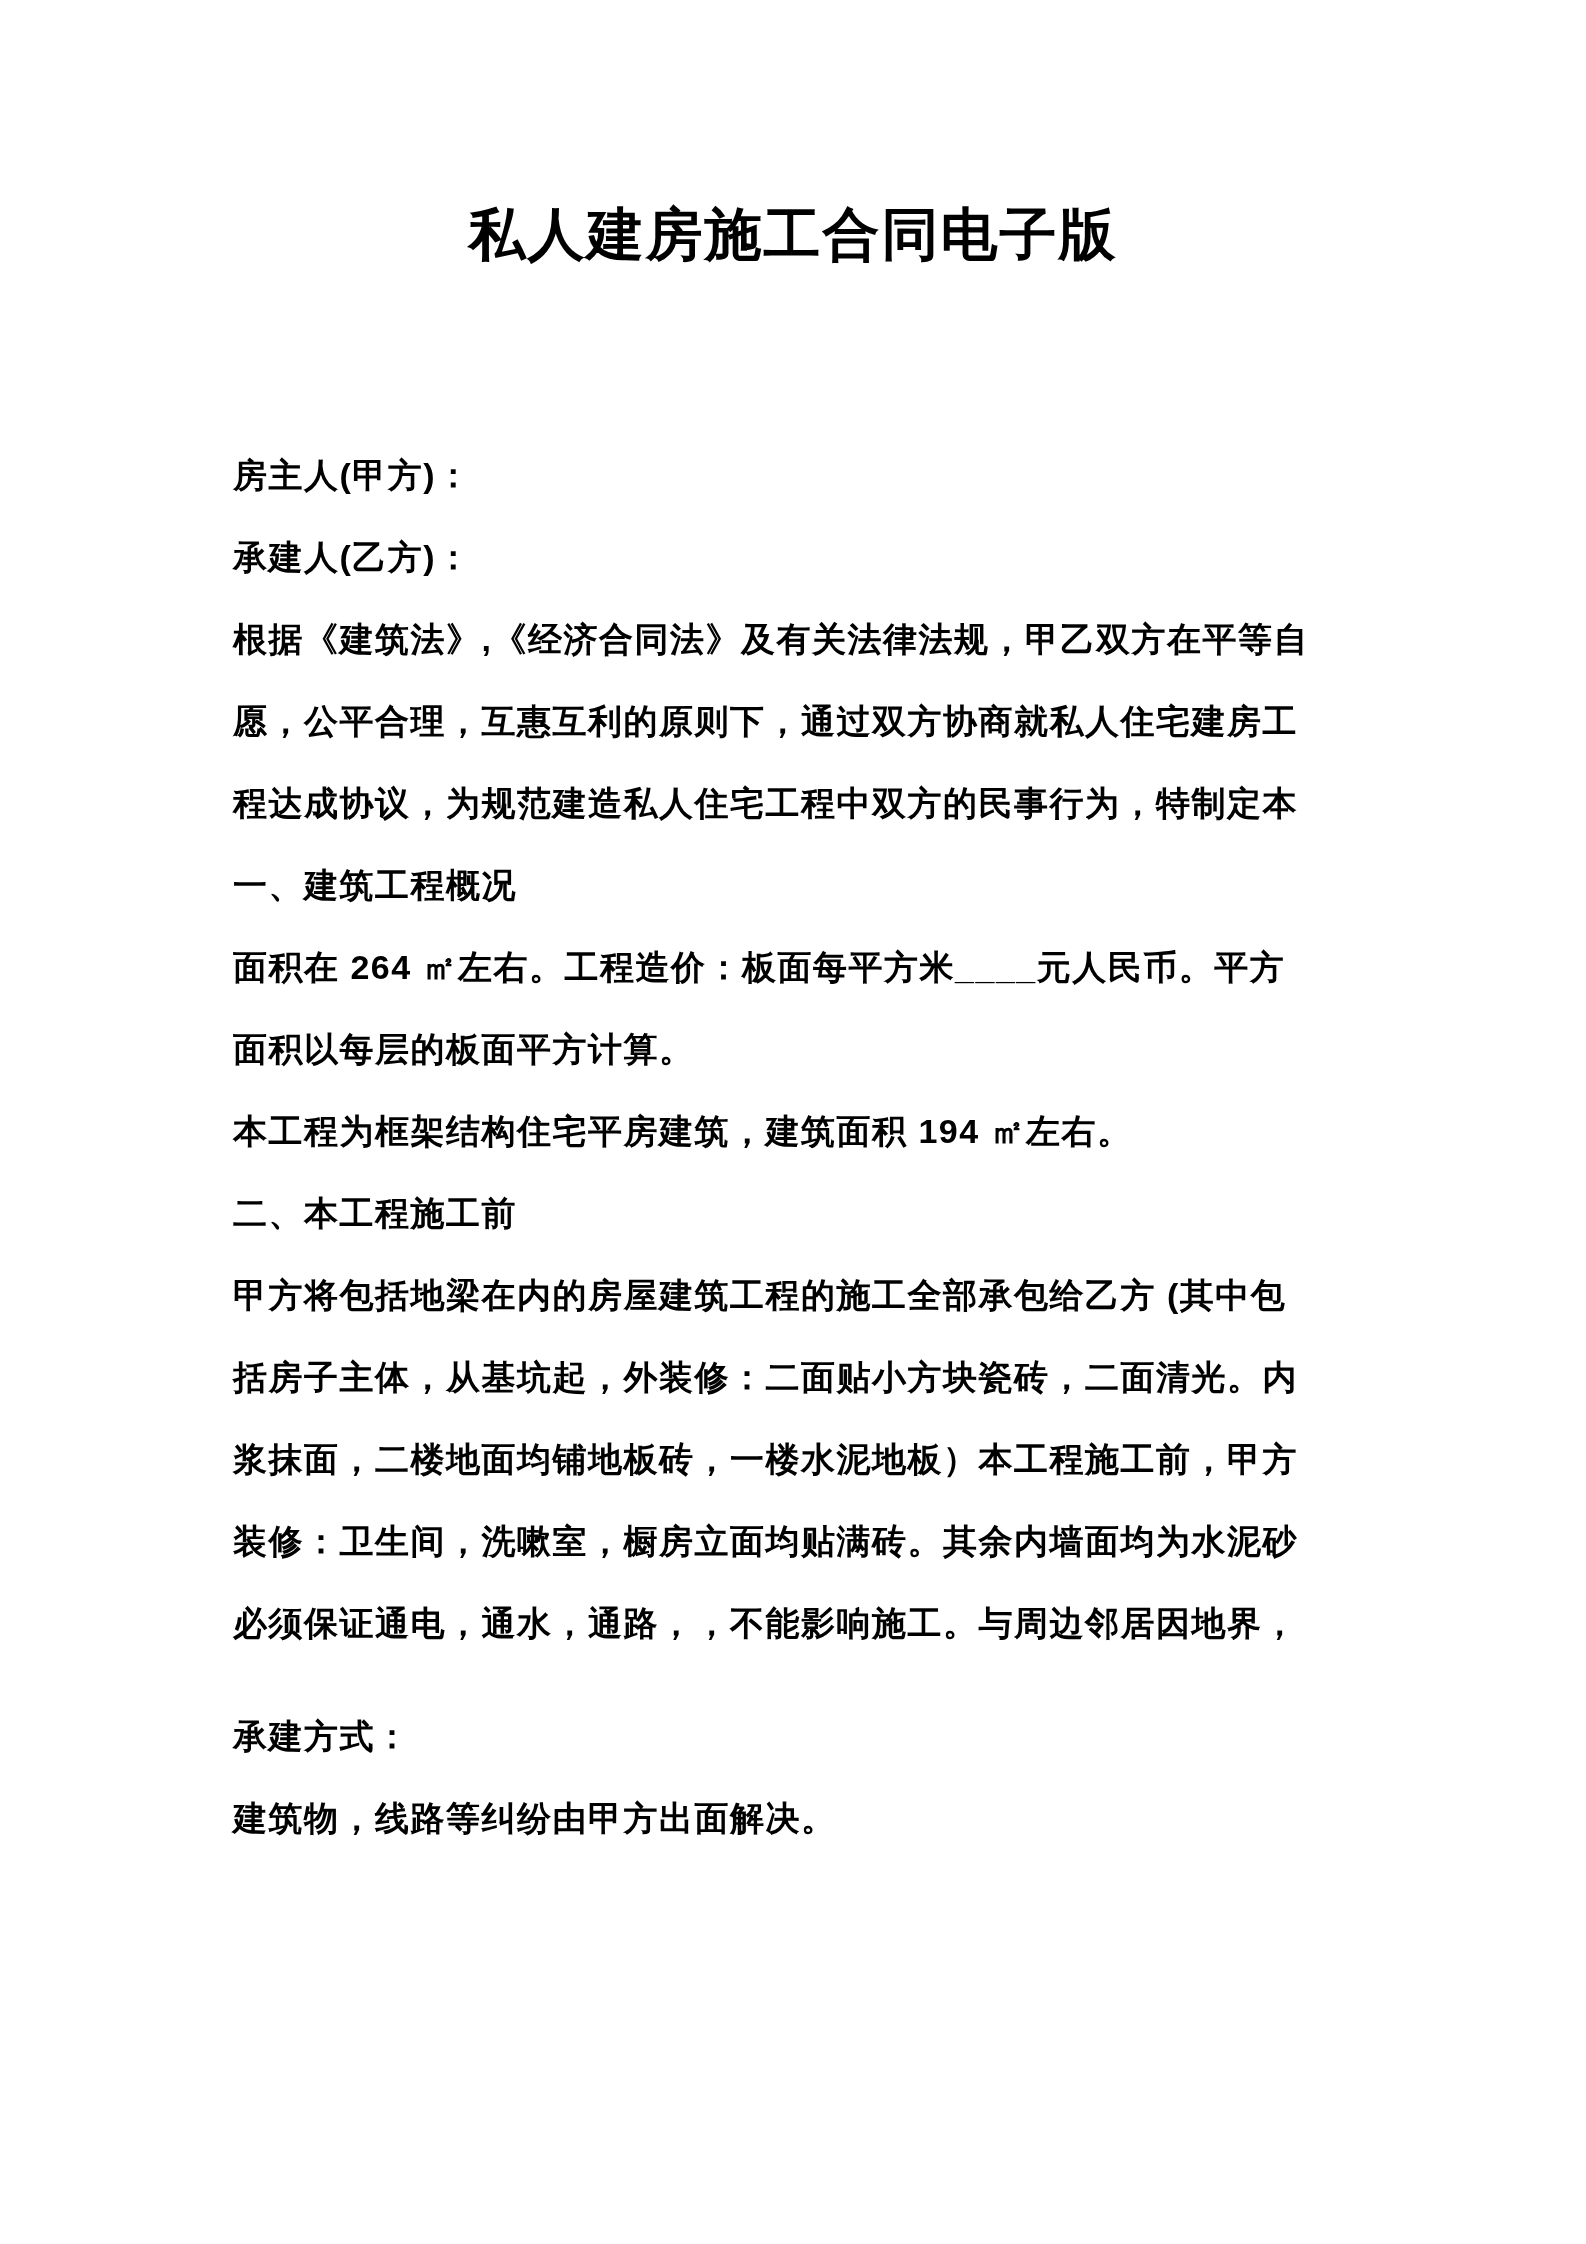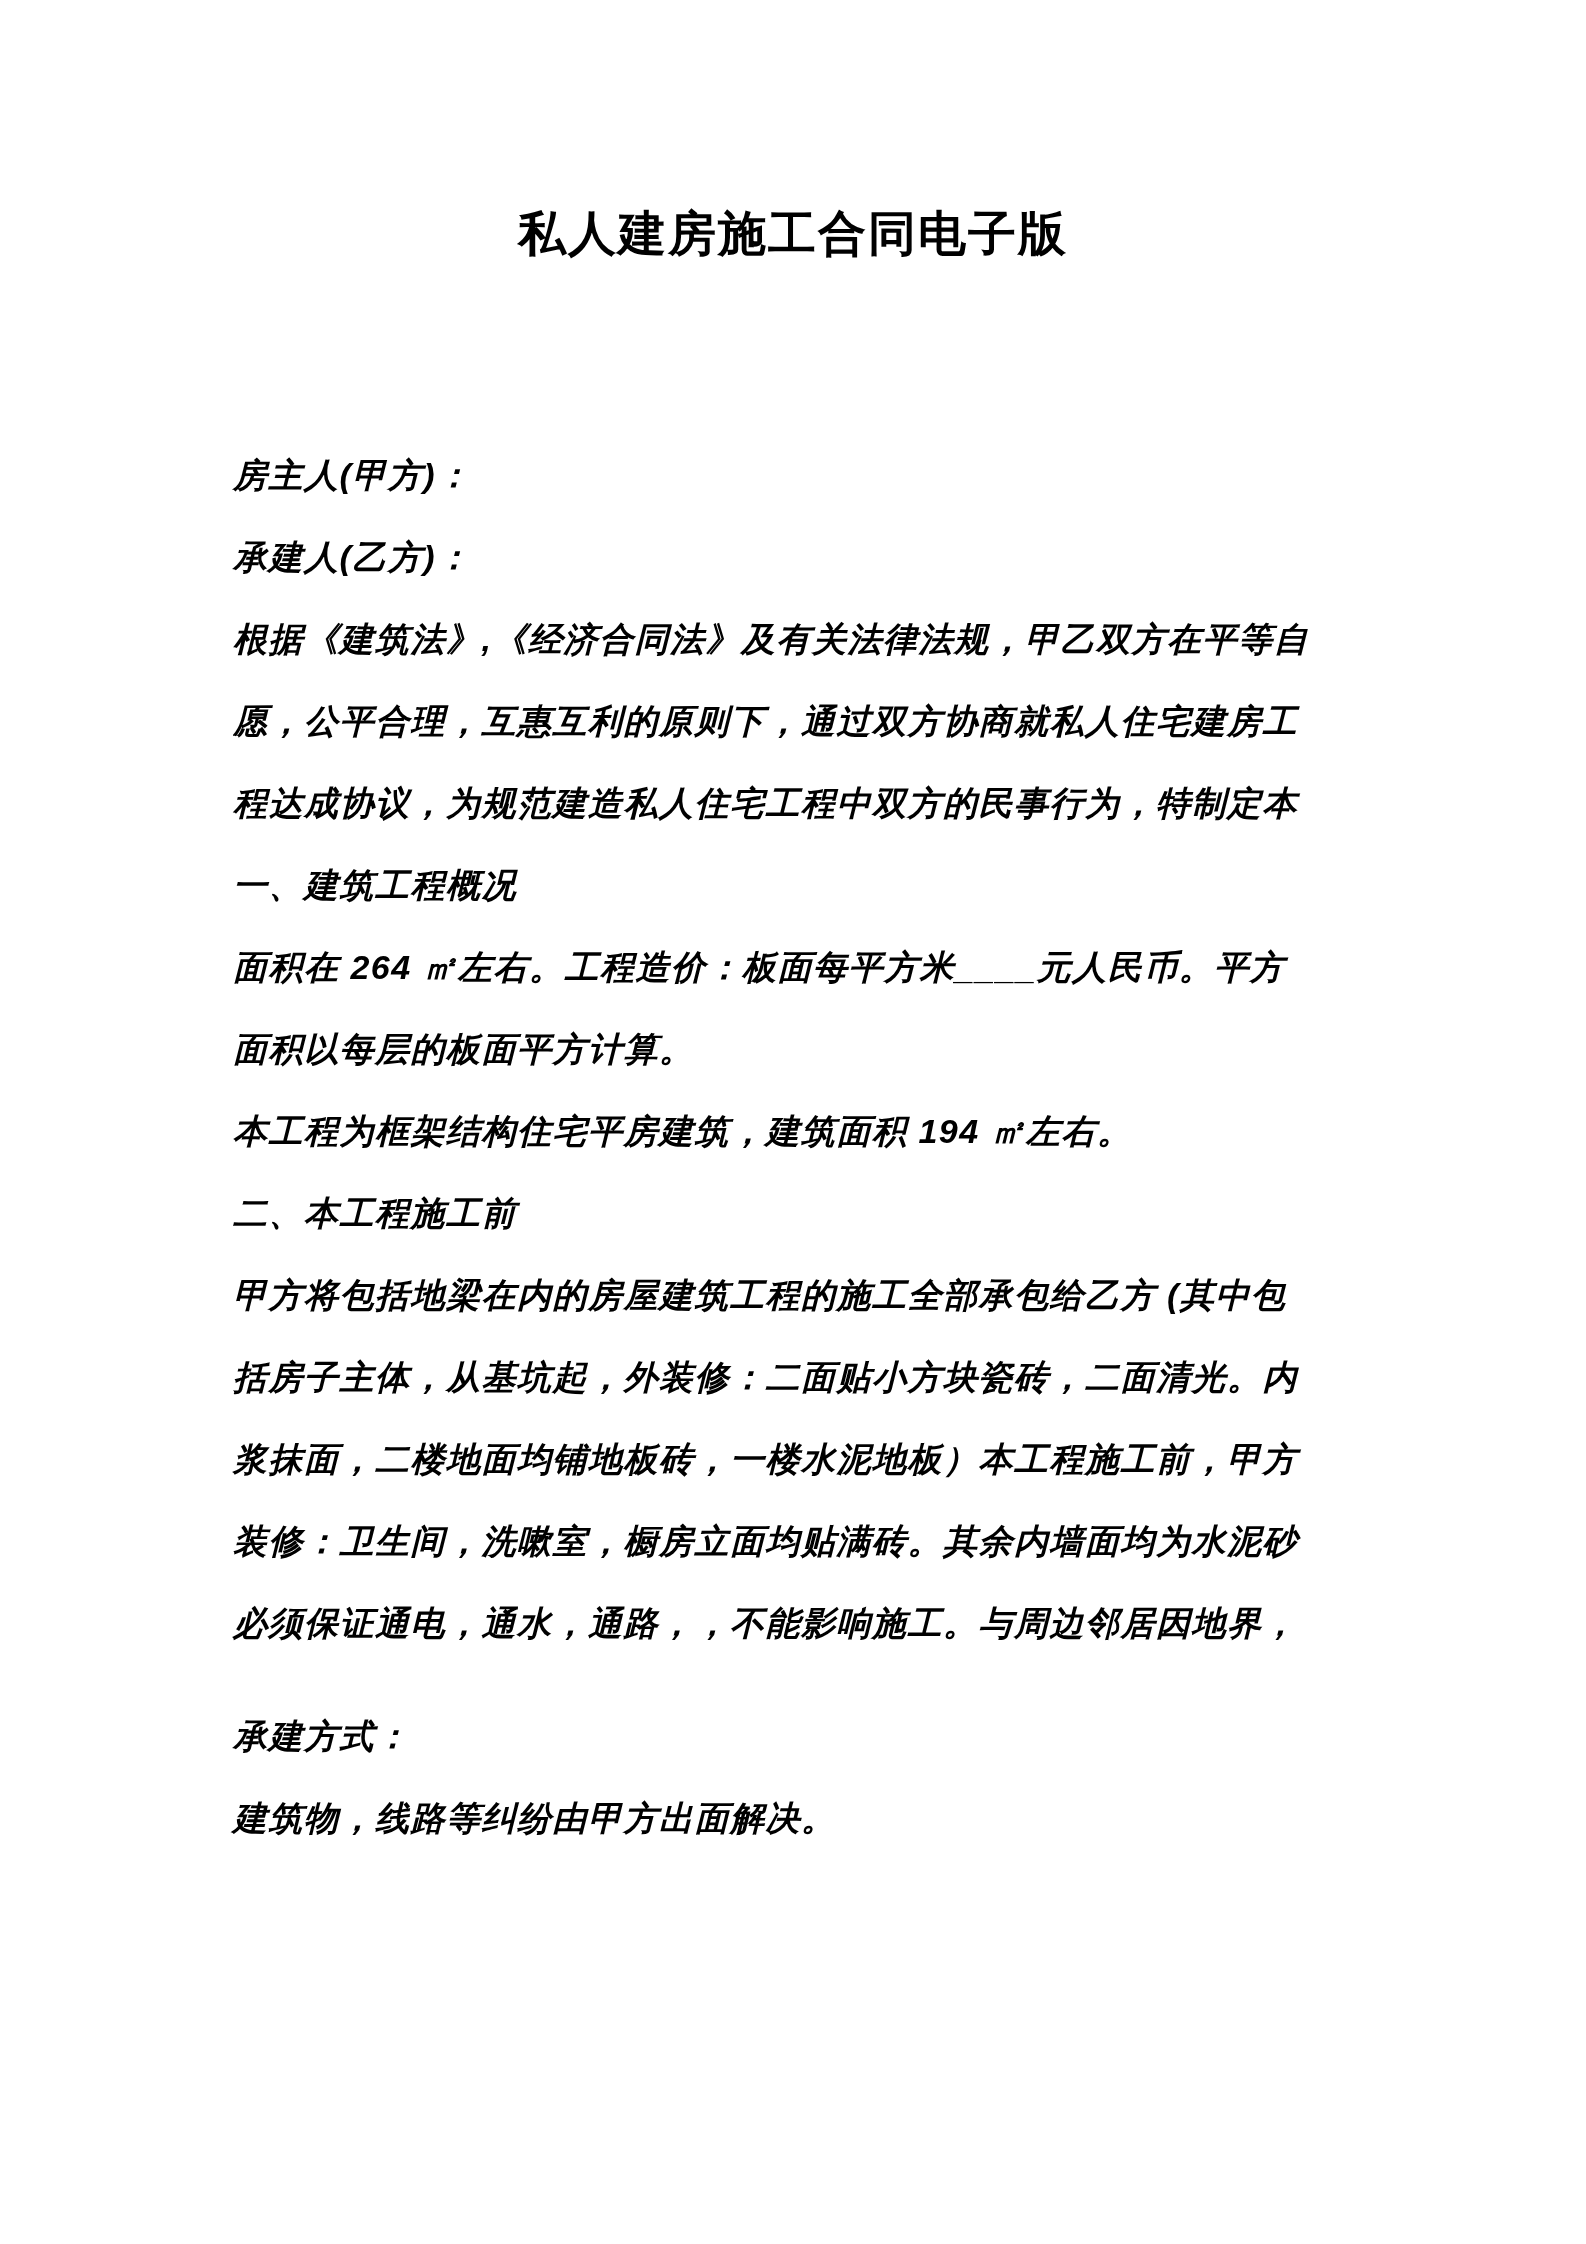--- a/index.html
+++ b/index.html
@@ -12,30 +12,29 @@
     width: 1586px;
     height: 2244px;
     background: #ffffff;
     color: #000000;
     font-family: "Liberation Sans", "DejaVu Sans", sans-serif;
     overflow: hidden;
   }
   .doc-title {
     padding-top: 205px;
     text-align: center;
-    font-size: 48px;
+    font-size: 57px;
     font-weight: 700;
     line-height: 58px;
     letter-spacing: 2px;
   }
   .doc-body {
     margin-top: 171px;
     margin-left: 233px;
     margin-right: 200px;
-    font-style: italic;
   }
   .text-line {
     font-size: 34px;
     font-weight: 600;
     height: 82px;
     line-height: 82px;
     letter-spacing: 1.5px;
     white-space: nowrap;
   }
   .text-line.extra-gap {

